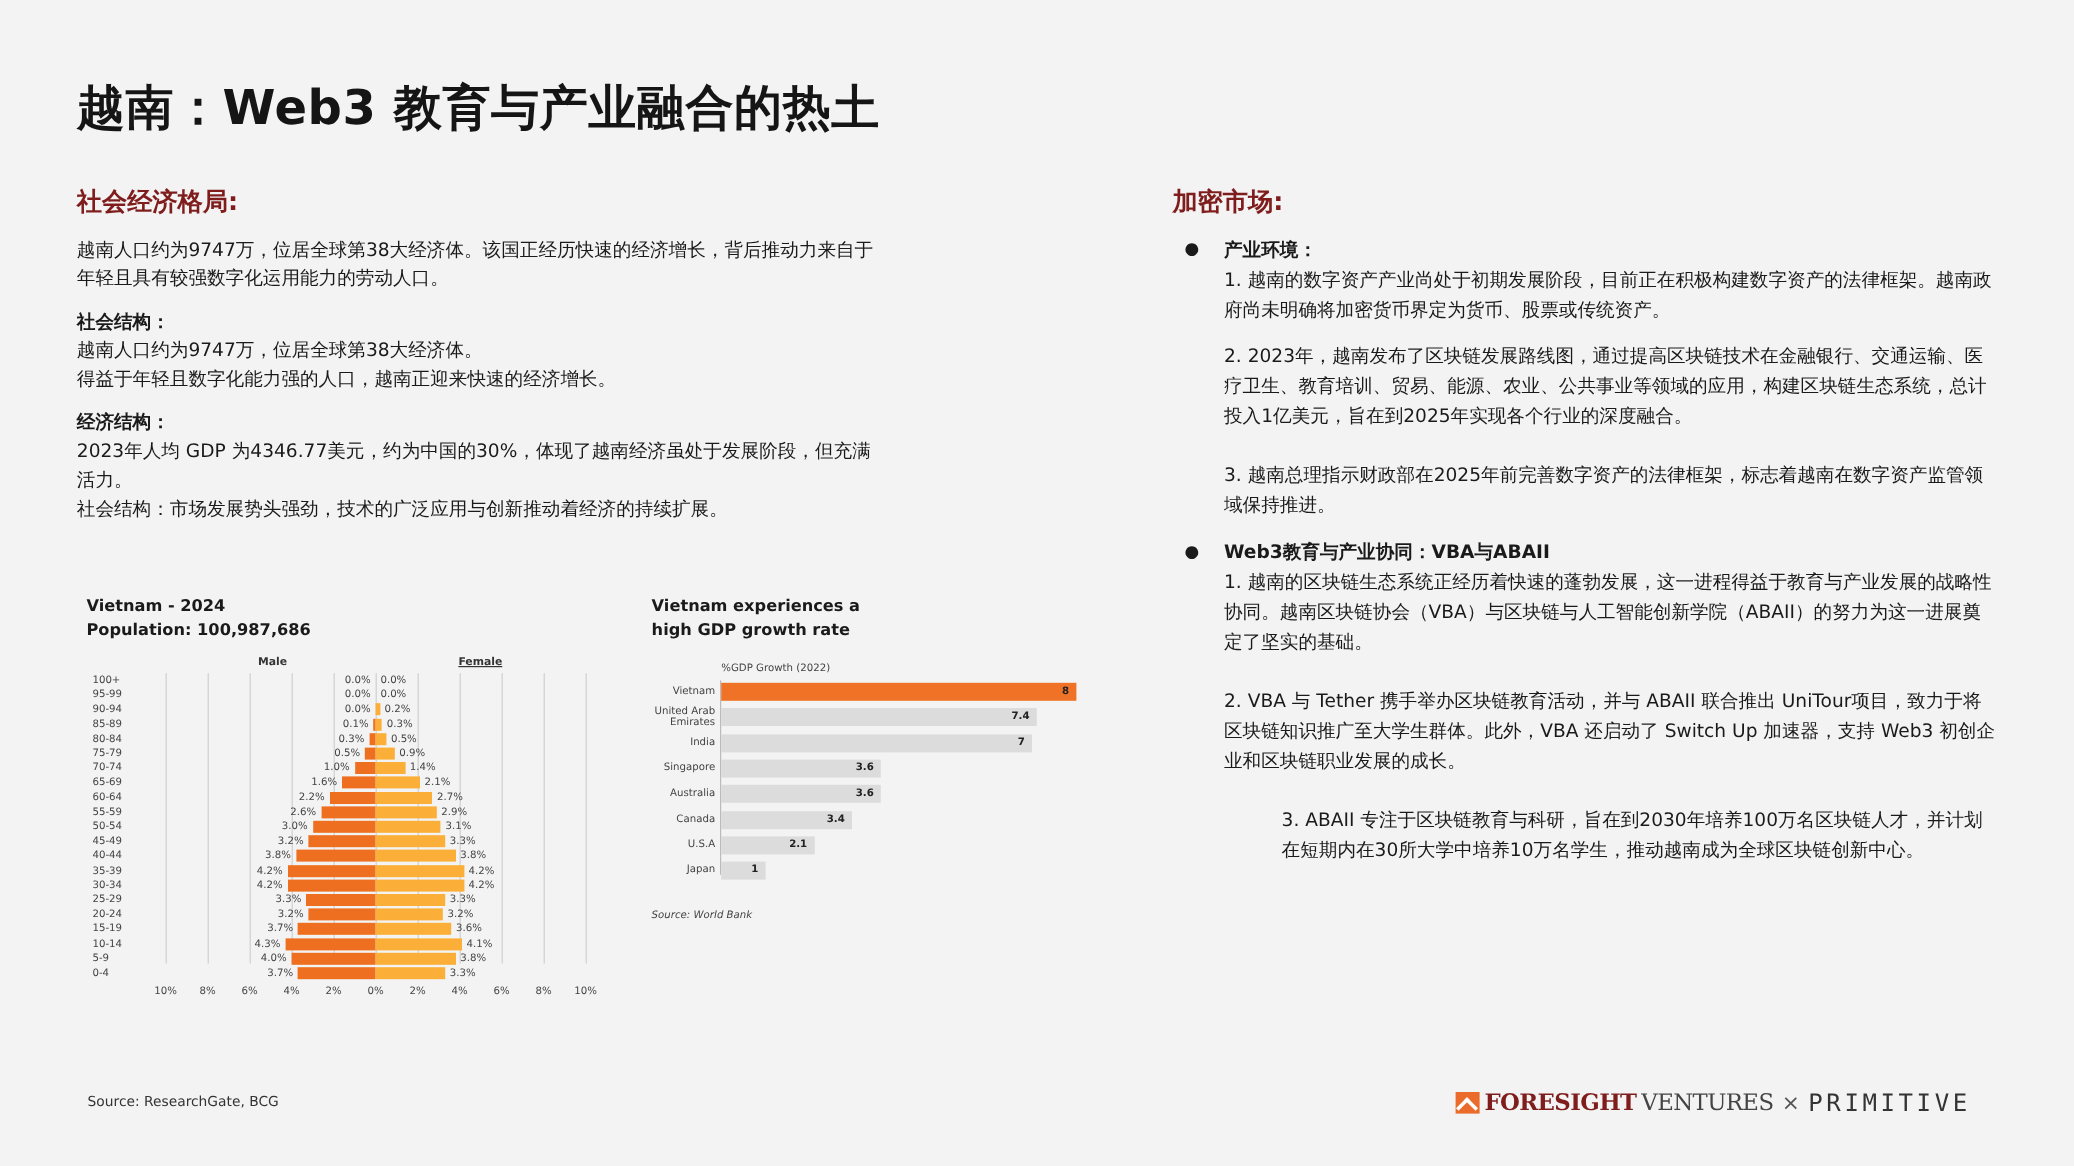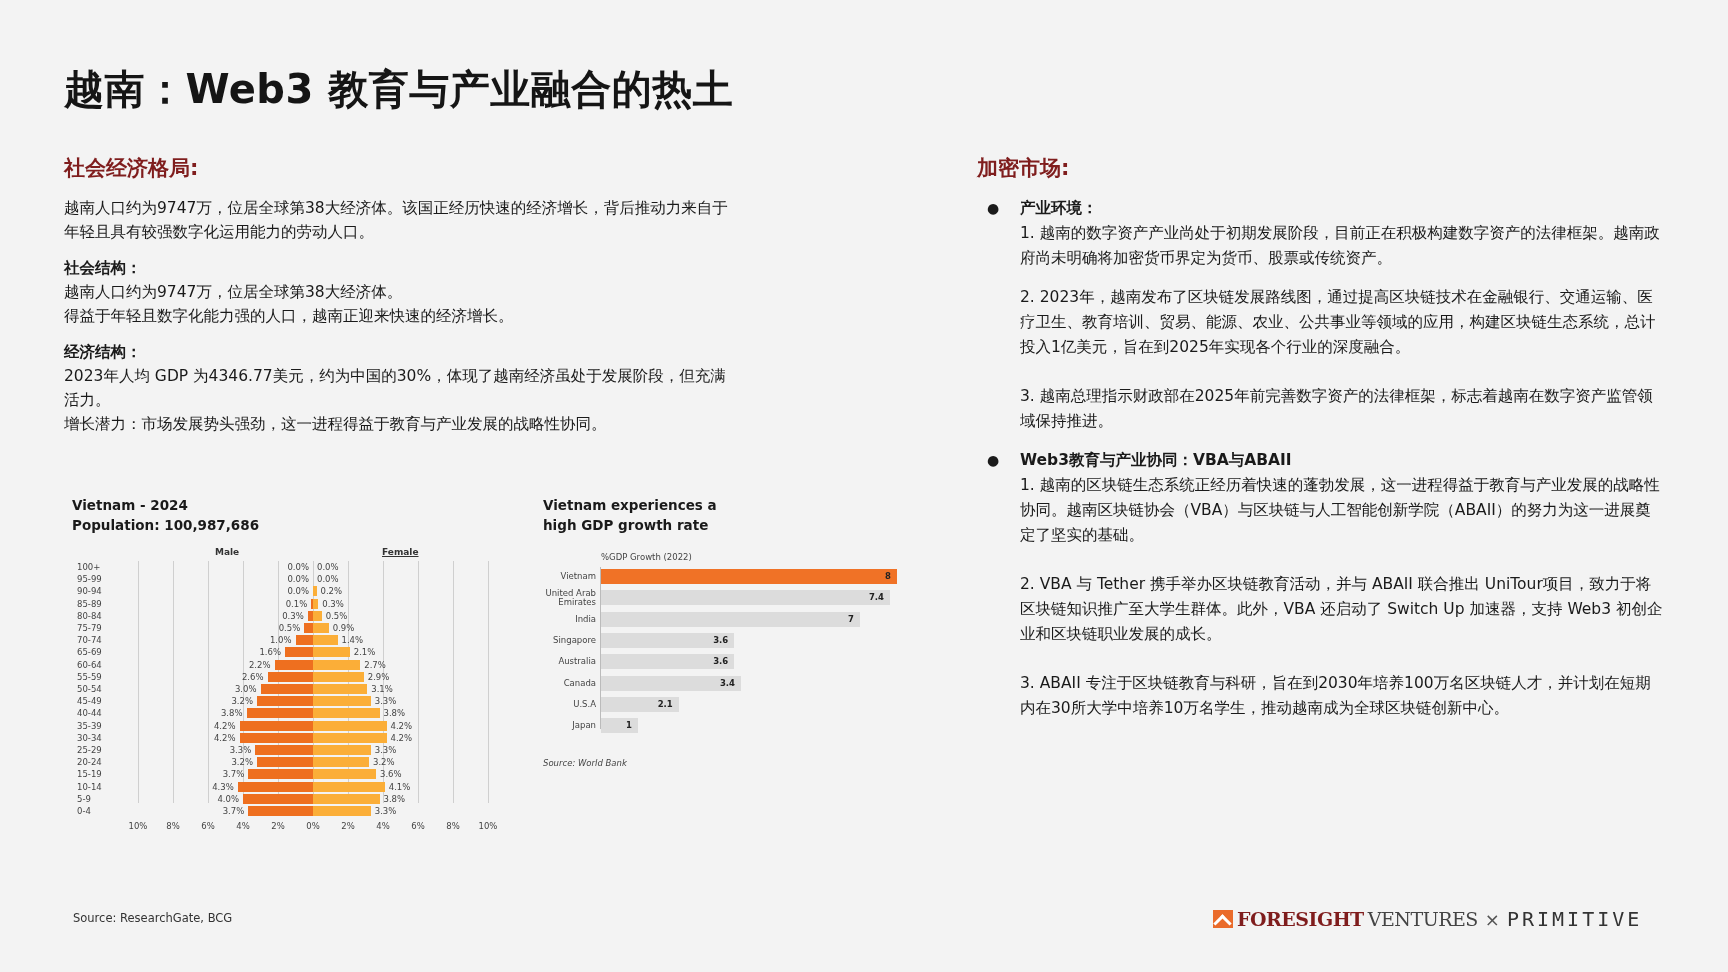--- a/index.html
+++ b/index.html
@@ -73,39 +73,39 @@
 
 <div class="left-text">
   <p>越南人口约为9747万，位居全球第38大经济体。该国正经历快速的经济增长，背后推动力来自于</p>
   <p>年轻且具有较强数字化运用能力的劳动人口。</p>
   <p class="sub">社会结构：</p>
   <p>越南人口约为9747万，位居全球第38大经济体。</p>
   <p>得益于年轻且数字化能力强的人口，越南正迎来快速的经济增长。</p>
   <p class="sub">经济结构：</p>
   <p>2023年人均 GDP 为4346.77美元，约为中国的30%，体现了越南经济虽处于发展阶段，但充满</p>
   <p>活力。</p>
-  <p>增长潜力：市场发展势头强劲，这一进程得益于教育与产业发展的战略性协同。</p>
+  <p>社会结构：市场发展势头强劲，技术的广泛应用与创新推动着经济的持续扩展。</p>
 </div>
 
 <div class="section-h" style="left:977px;top:154px;">加密市场:</div>
 
 <div class="right-col">
   <div class="bullet">
     <span class="dot">●</span>
     <p class="bhead">产业环境：</p>
     <p class="para">1. 越南的数字资产产业尚处于初期发展阶段，目前正在积极构建数字资产的法律框架。越南政府尚未明确将加密货币界定为货币、股票或传统资产。</p>
     <p class="para">2. 2023年，越南发布了区块链发展路线图，通过提高区块链技术在金融银行、交通运输、医疗卫生、教育培训、贸易、能源、农业、公共事业等领域的应用，构建区块链生态系统，总计投入1亿美元，旨在到2025年实现各个行业的深度融合。</p>
     <p class="para" style="margin-top:24px;">3. 越南总理指示财政部在2025年前完善数字资产的法律框架，标志着越南在数字资产监管领域保持推进。</p>
   </div>
   <div class="bullet b2">
     <span class="dot">●</span>
     <p class="bhead">Web3教育与产业协同：VBA与ABAII</p>
     <p class="para">1. 越南的区块链生态系统正经历着快速的蓬勃发展，这一进程得益于教育与产业发展的战略性协同。越南区块链协会（VBA）与区块链与人工智能创新学院（ABAII）的努力为这一进展奠定了坚实的基础。</p>
     <p class="para" style="margin-top:24px;">2. VBA 与 Tether 携手举办区块链教育活动，并与 ABAII 联合推出 UniTour项目，致力于将区块链知识推广至大学生群体。此外，VBA 还启动了 Switch Up 加速器，支持 Web3 初创企业和区块链职业发展的成长。</p>
-    <p class="para" style="margin-top:24px;">3. ABAII 专注于区块链教育与科研，旨在到2030年培养100万名区块链人才，并计划在短期内在30所大学中培养10万名学生，推动越南成为全球区块链创新中心。</p>
+    <p class="para" style="margin-top:24px;margin-left:48px;">3. ABAII 专注于区块链教育与科研，旨在到2030年培养100万名区块链人才，并计划在短期内在30所大学中培养10万名学生，推动越南成为全球区块链创新中心。</p>
   </div>
 </div>
 
 <div class="pyr">
   <div class="ptitle">
     <div>Vietnam - 2024</div>
     <div>Population: 100,987,686</div>
   </div>
   <div class="lbl-sex" style="left:155px;">Male</div>
   <div class="lbl-sex" style="left:322px;text-decoration:underline;">Female</div>
@@ -288,21 +288,21 @@
   <div class="axis"></div>
   <div id="gdp-body">
       <div class="grow" style="top: 74px;">
         <span class="gname" style="top:3px">Vietnam</span>
         <span class="gbar hl" style="width:296px">
           <span class="gval">8</span>
         </span>
       </div>
       <div class="grow" style="top: 95.3px;">
         <span class="gname" style="top:-1px">United Arab<br>Emirates</span>
-        <span class="gbar" style="width:289px">
+        <span class="gbar" style="width:263px">
           <span class="gval">7.4</span>
         </span>
       </div>
       <div class="grow" style="top: 116.6px;">
         <span class="gname" style="top:3px">India</span>
         <span class="gbar" style="width:259px">
           <span class="gval">7</span>
         </span>
       </div>
       <div class="grow" style="top: 137.9px;">
@@ -312,21 +312,21 @@
         </span>
       </div>
       <div class="grow" style="top: 159.2px;">
         <span class="gname" style="top:3px">Australia</span>
         <span class="gbar" style="width:133.20000000000002px">
           <span class="gval">3.6</span>
         </span>
       </div>
       <div class="grow" style="top: 180.5px;">
         <span class="gname" style="top:3px">Canada</span>
-        <span class="gbar" style="width:140px">
+        <span class="gbar" style="width:109px">
           <span class="gval">3.4</span>
         </span>
       </div>
       <div class="grow" style="top: 201.8px;">
         <span class="gname" style="top:3px">U.S.A</span>
         <span class="gbar" style="width:77.7px">
           <span class="gval">2.1</span>
         </span>
       </div>
       <div class="grow" style="top: 223.1px;">

